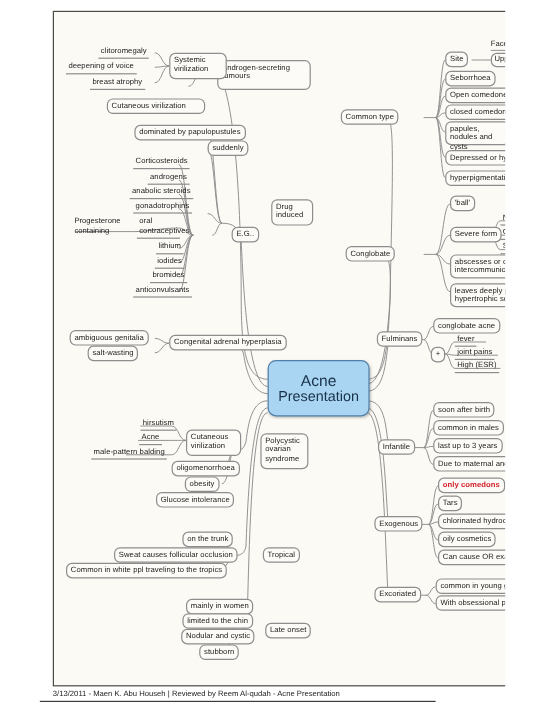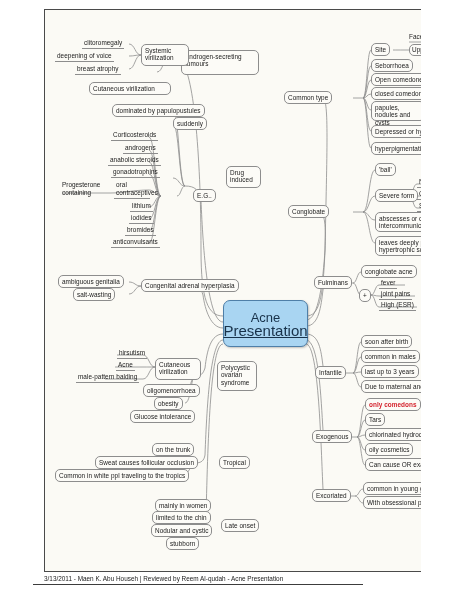--- a/index.html
+++ b/index.html
@@ -68,21 +68,21 @@
     background:#a9d5f2;
     border:1px solid #4f7fa8;
     border-radius:7px;
     display:flex;
     flex-direction:column;
     align-items:center;
     justify-content:center;
     box-shadow:1px 1px 2px rgba(90,90,90,0.35);
   }
   .center-node .t1{font-size:13px;color:#18324a;line-height:14px;}
-  .center-node .t2{font-size:15px;color:#18324a;line-height:11px;text-decoration:underline;}
+  .center-node .t2{font-size:12px;color:#18324a;line-height:11px;}
   #footer{
     position:absolute;
     left:11px;top:573px;
     width:442px;
     font-size:6.4px;
     color:#1a1a1a;
     padding-top:2px;
   }
   #footrule{
     position:absolute;left:0px;top:584px;width:330px;height:1px;background:#3c3c3c;

